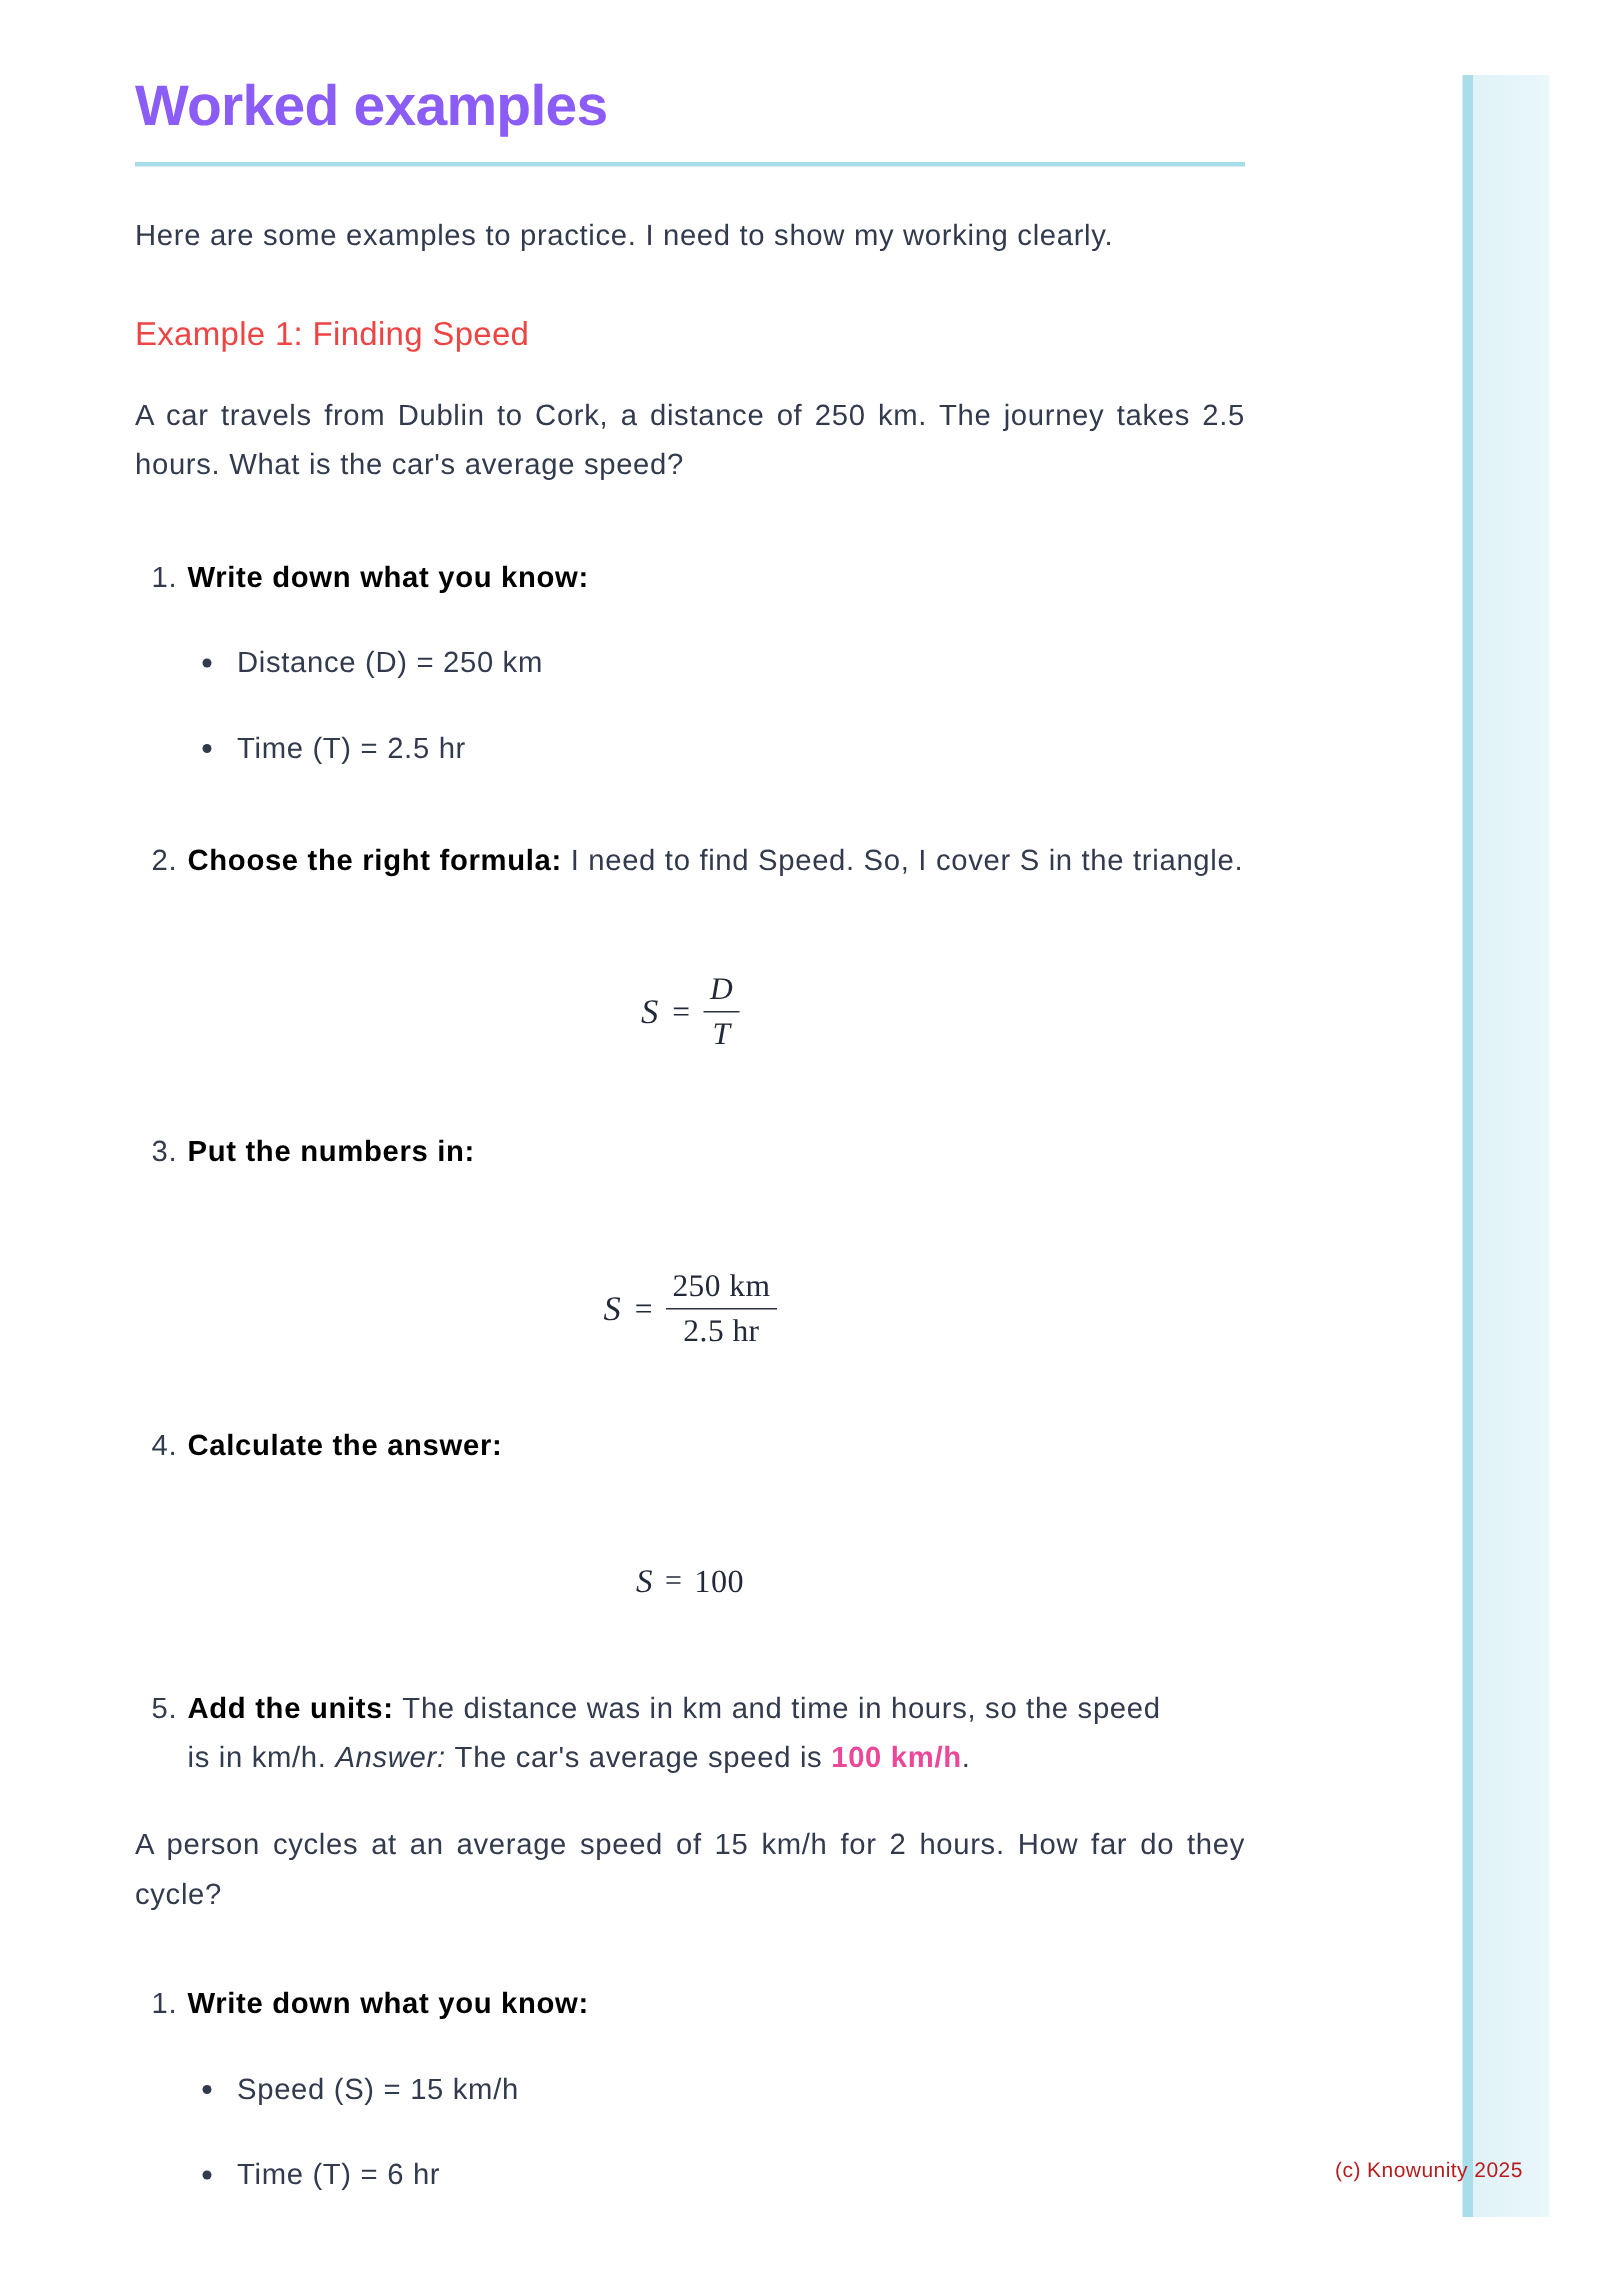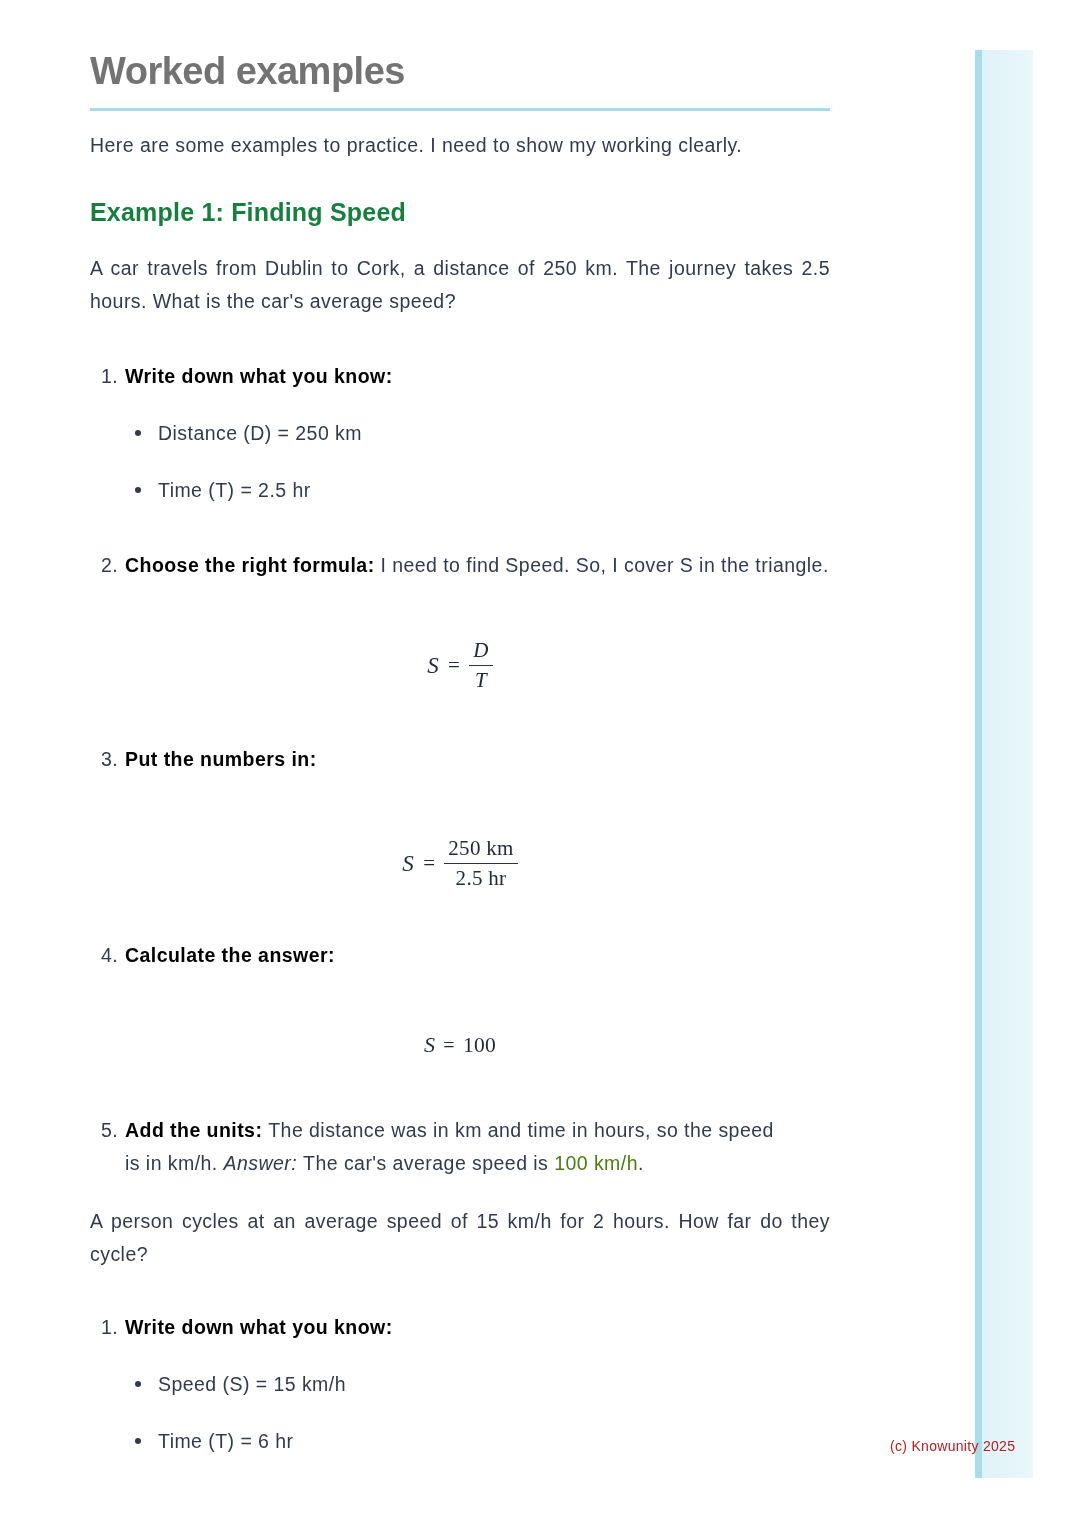--- a/index.html
+++ b/index.html
@@ -24,42 +24,42 @@
     left:90px; top:0;
     width:740px;
     z-index:2;
   }
   .page-title {
     margin:50px 0 0 0;
     font-size:38px;
     line-height:42px;
     font-weight:700;
     letter-spacing:-0.5px;
-    color:#737373;
+    color:#8b5cf6;
   }
   .title-rule {
     margin-top:16px;
     height:3px;
     background:#a7dce9;
     border:none;
     width:740px;
   }
   .body-text {
     font-size:19.5px;
     letter-spacing:0.45px;
     line-height:33px;
   }
-  .intro { margin-top:18px; }
+  .intro { margin-top:30px; }
   .example-heading {
     margin:0;
     margin-top:36px;
-    font-size:25px;
+    font-size:22px;
     letter-spacing:0.2px;
-    font-weight:700;
-    color:#15803d;
+    font-weight:400;
+    color:#ef4444;
   }
   .problem { margin-top:25px; text-align:justify; }
   .step {
     position:relative;
     padding-left:35px;
     margin-top:42px;
   }
   .step-num { position:absolute; left:11px; top:0; }
   .step-label { font-weight:700; color:#000000; }
   .bullets { }
@@ -69,21 +69,21 @@
     margin-top:24px;
   }
   .dot {
     position:absolute;
     left:10px; top:13px;
     width:6px; height:6px;
     border-radius:50%;
     background:#323a4d;
   }
   .answer-label { font-style:italic; }
-  .answer-value { font-weight:400; color:#4d7c0f; }
+  .answer-value { font-weight:700; color:#ec4899; }
   .formula {
     display:flex;
     justify-content:center;
     align-items:center;
     font-family:"Liberation Serif", serif;
     color:#222938;
     letter-spacing:0.3px;
   }
   .formula .lhs { font-size:23px; font-style:italic; }
   .formula .eq { font-size:21px; margin:0 9px; }

